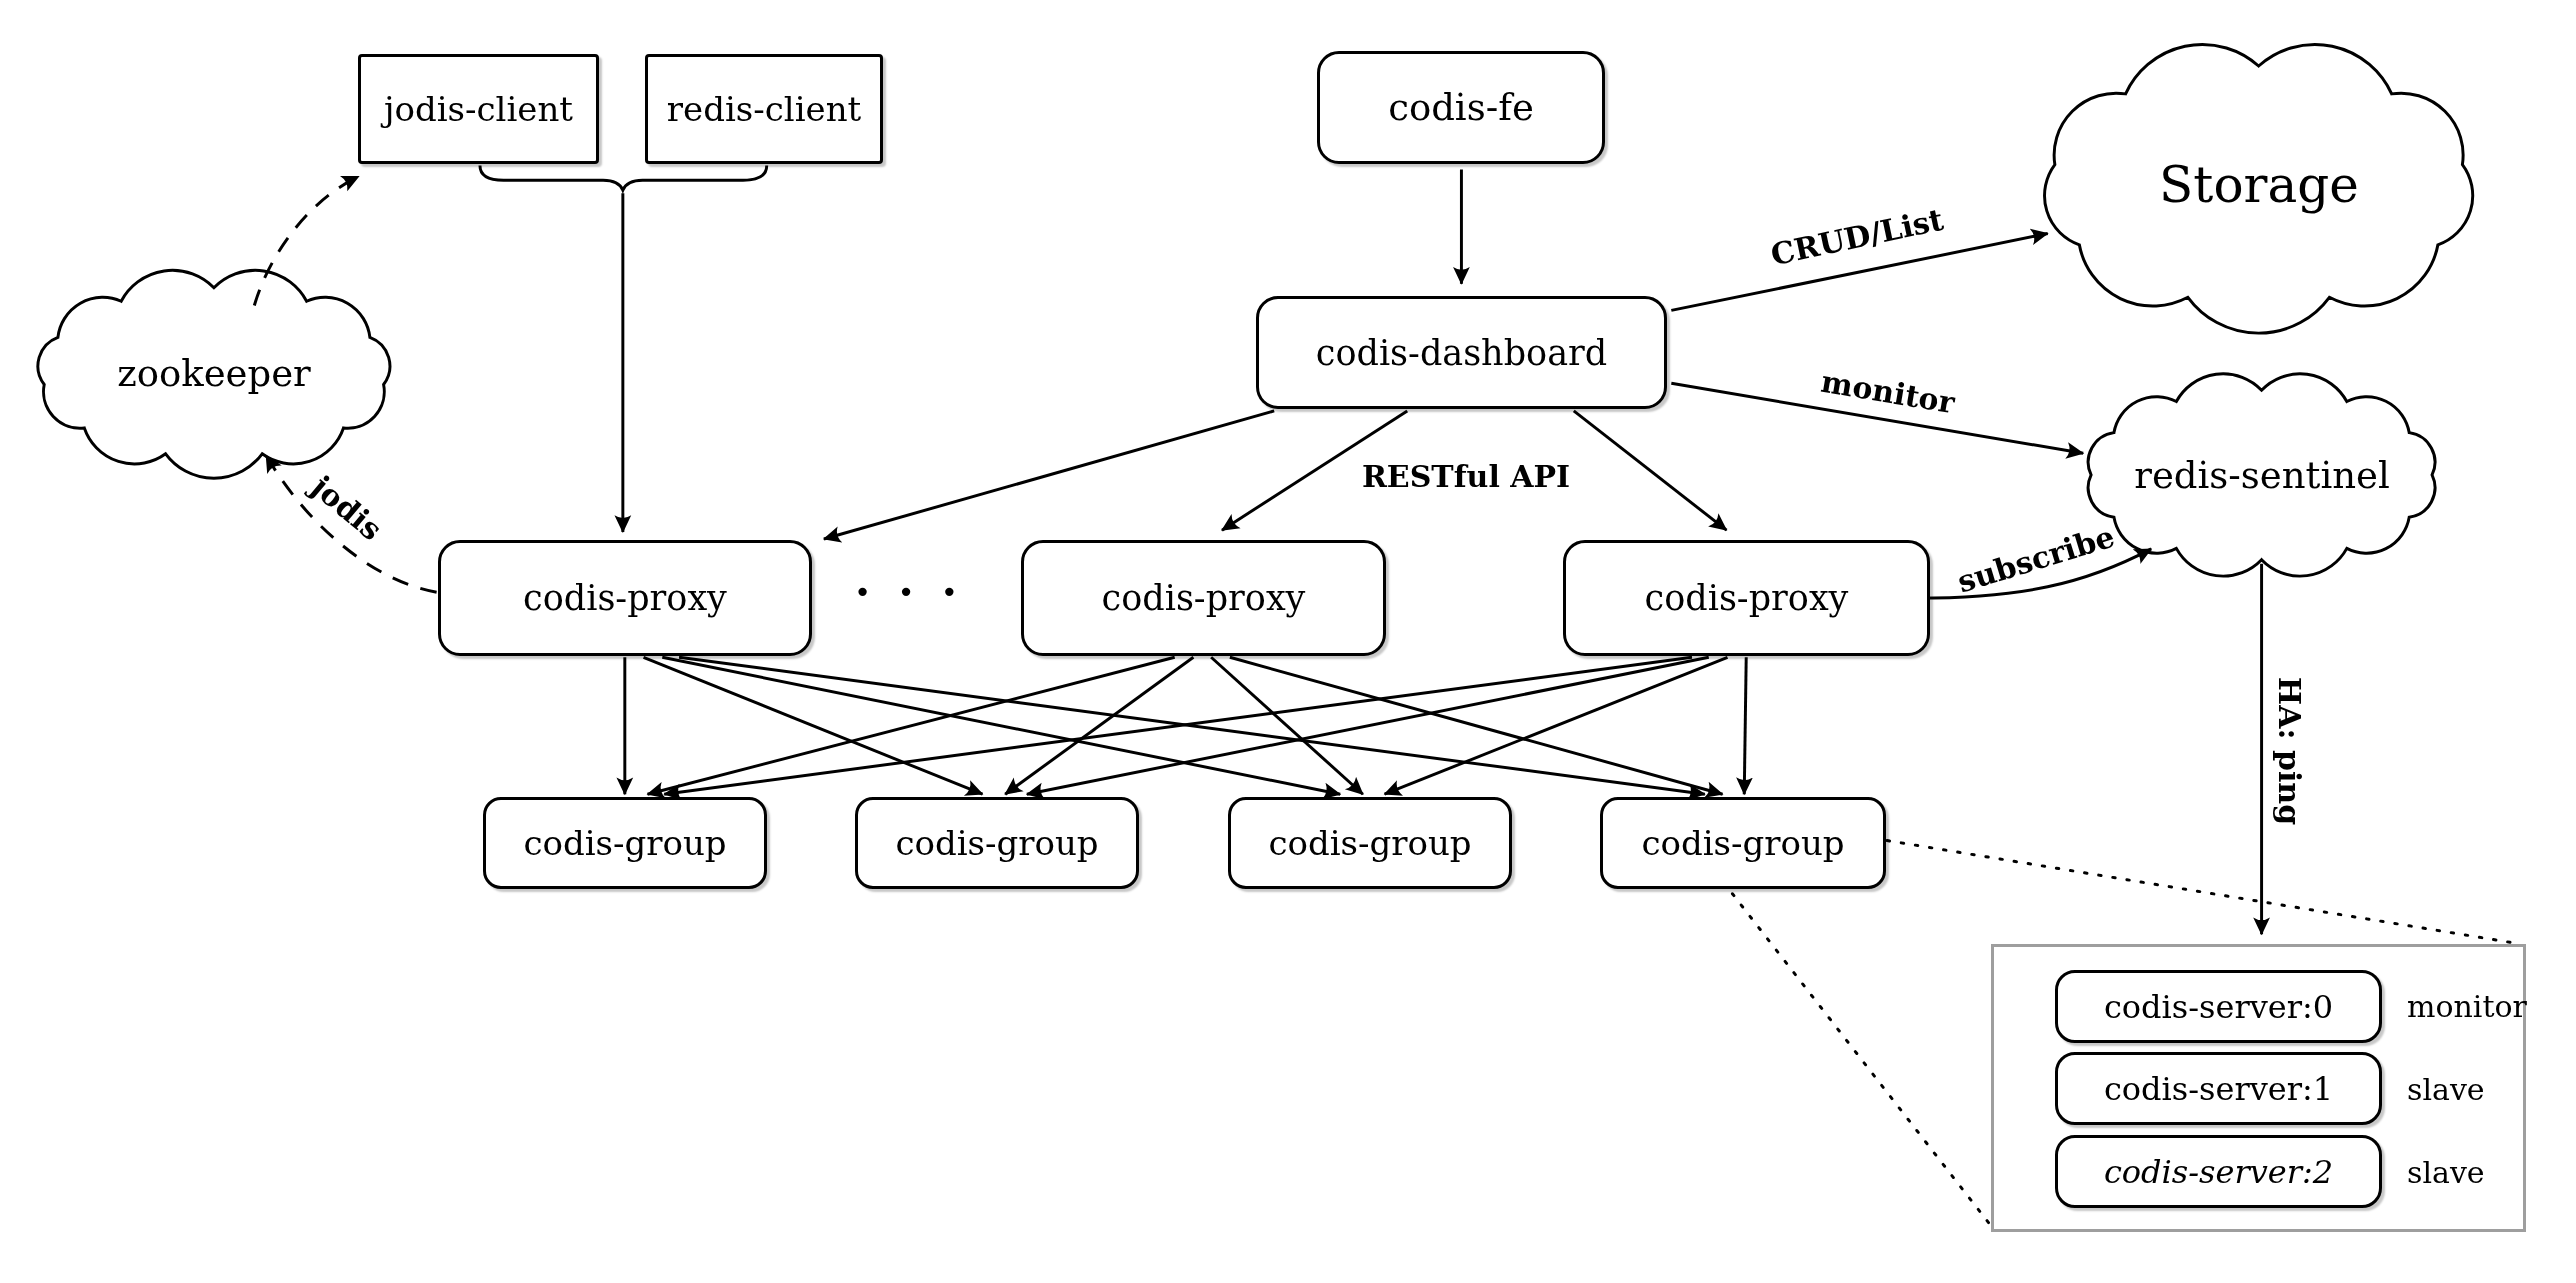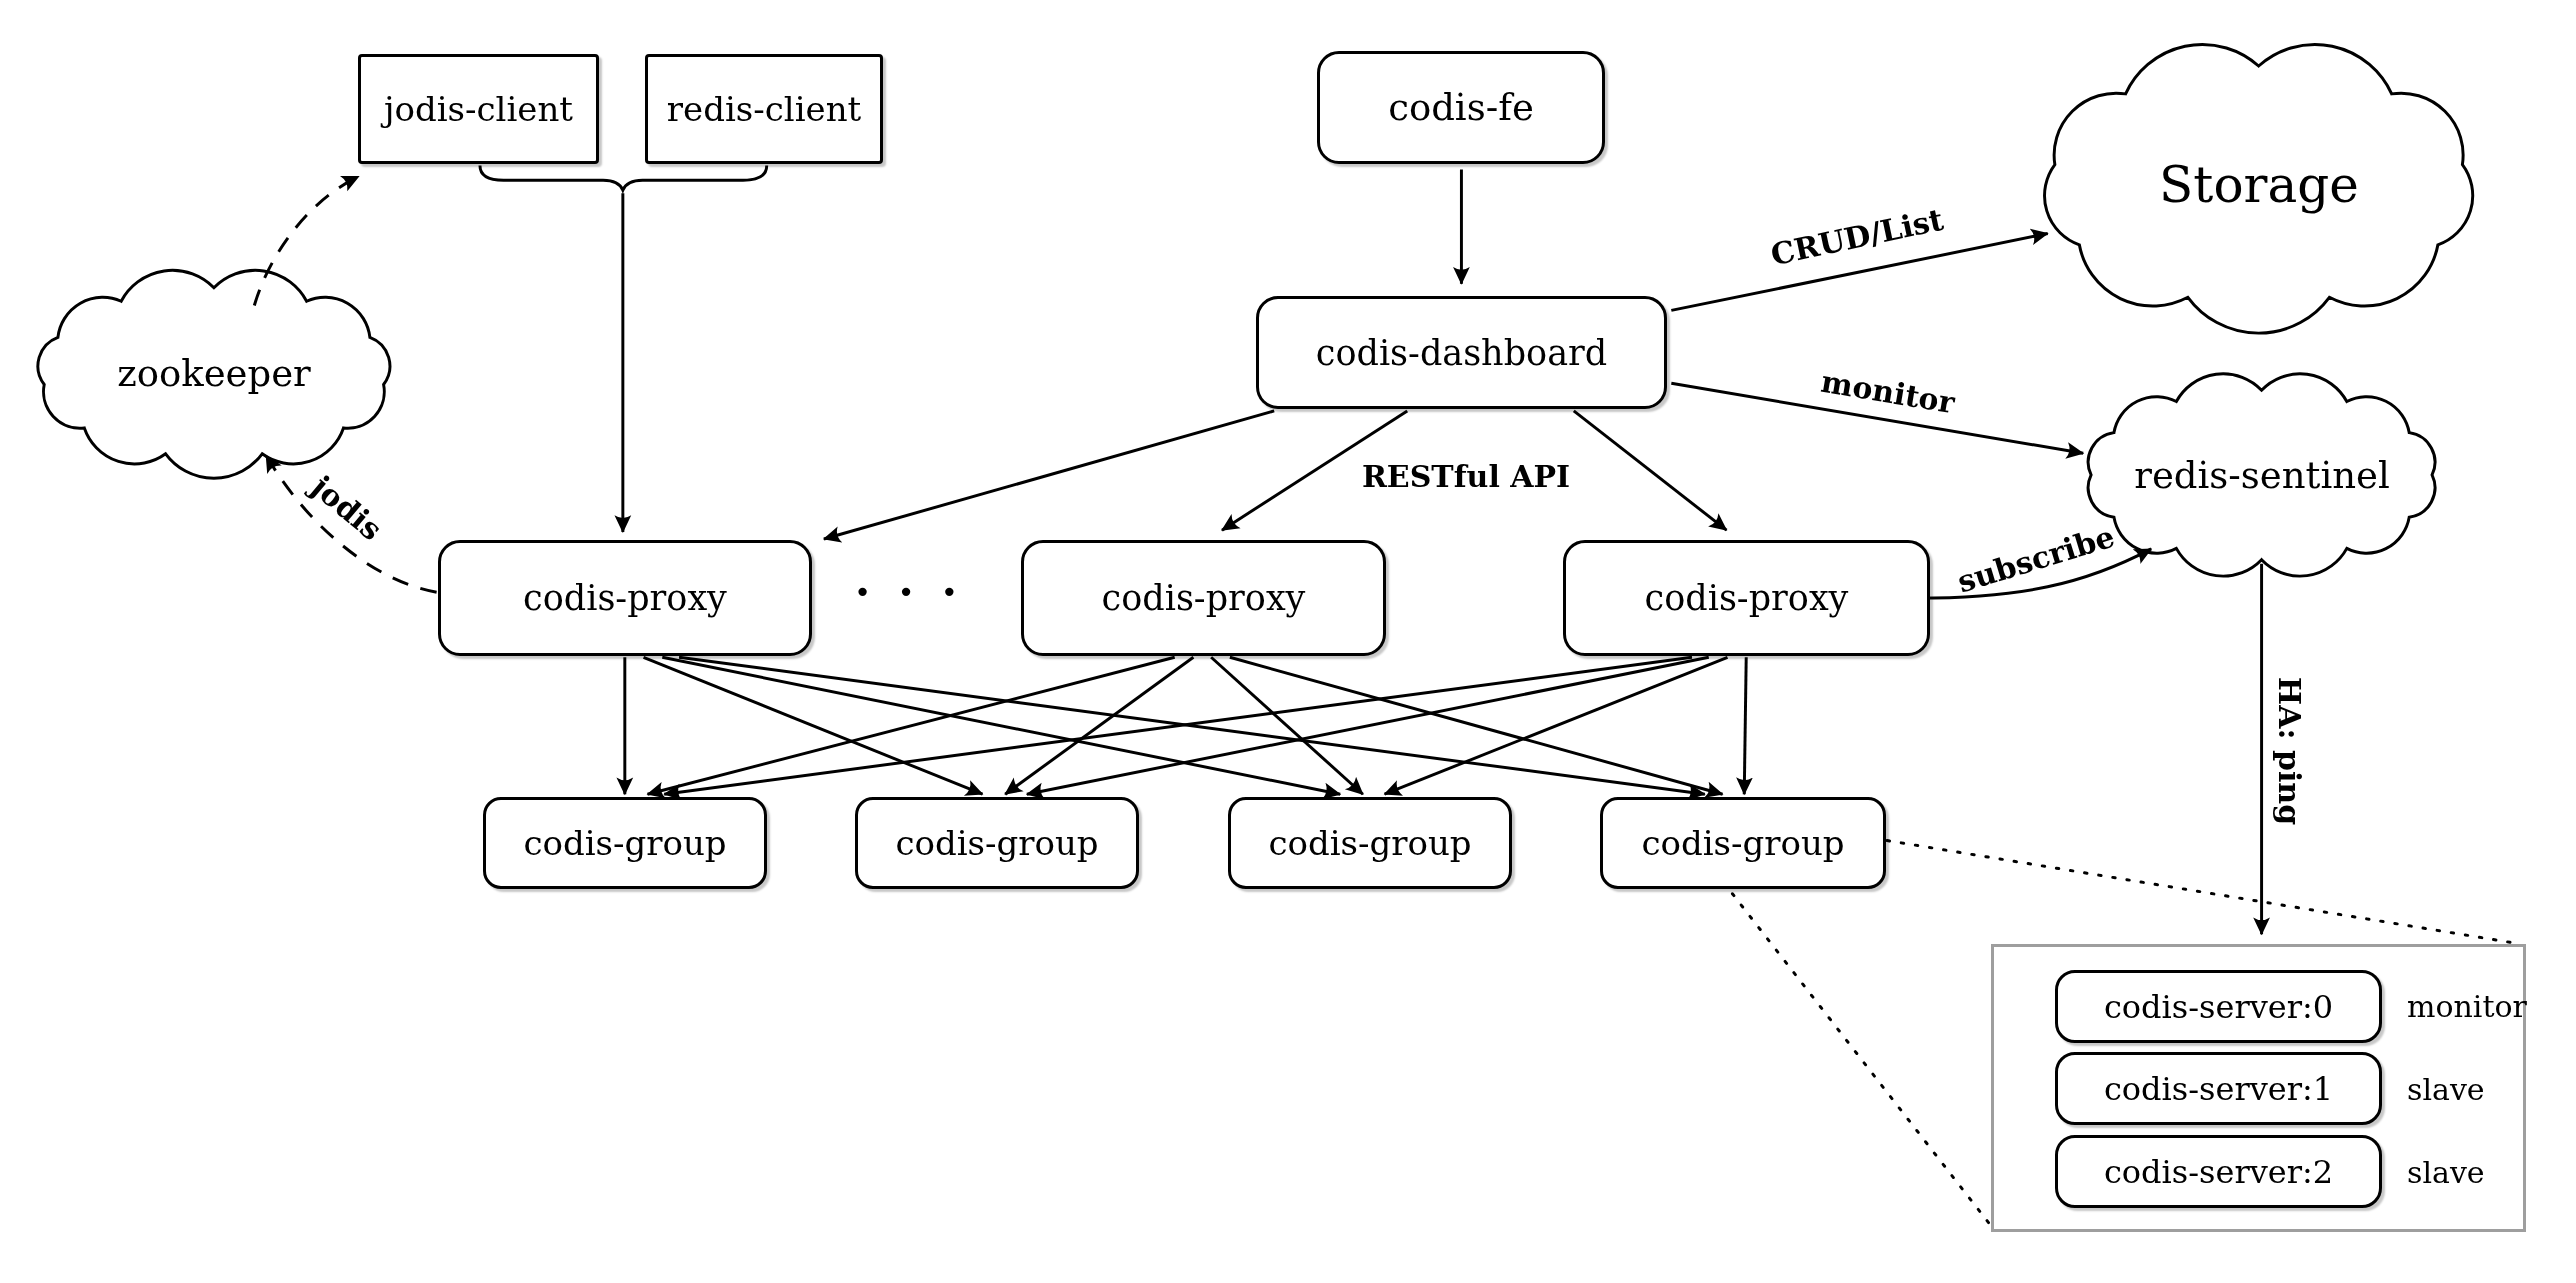--- a/index.html
+++ b/index.html
@@ -133,19 +133,19 @@
   <div class="node rounded" style="left:2055px;top:970px;width:327px;height:73px;font-size:32px;border-radius:20px;">
     <span>codis-server:0</span>
   </div>
   <div class="role-label" style="left:2407px;top:1006px;">monitor</div>
 
   <div class="node rounded" style="left:2055px;top:1052px;width:327px;height:73px;font-size:32px;border-radius:20px;">
     <span>codis-server:1</span>
   </div>
   <div class="role-label" style="left:2407px;top:1089px;">slave</div>
 
-  <div class="node rounded" style="left:2055px;top:1135px;width:327px;height:73px;font-size:32px;border-radius:20px;">
+  <div class="node rounded" style="left:2055px;top:1135px;width:327px;height:73px;font-size:32px;border-radius:20px;font-style:italic;">
     <span>codis-server:2</span>
   </div>
   <div class="role-label" style="left:2407px;top:1172px;">slave</div>
 
 </div>
 
 
 </body></html>

